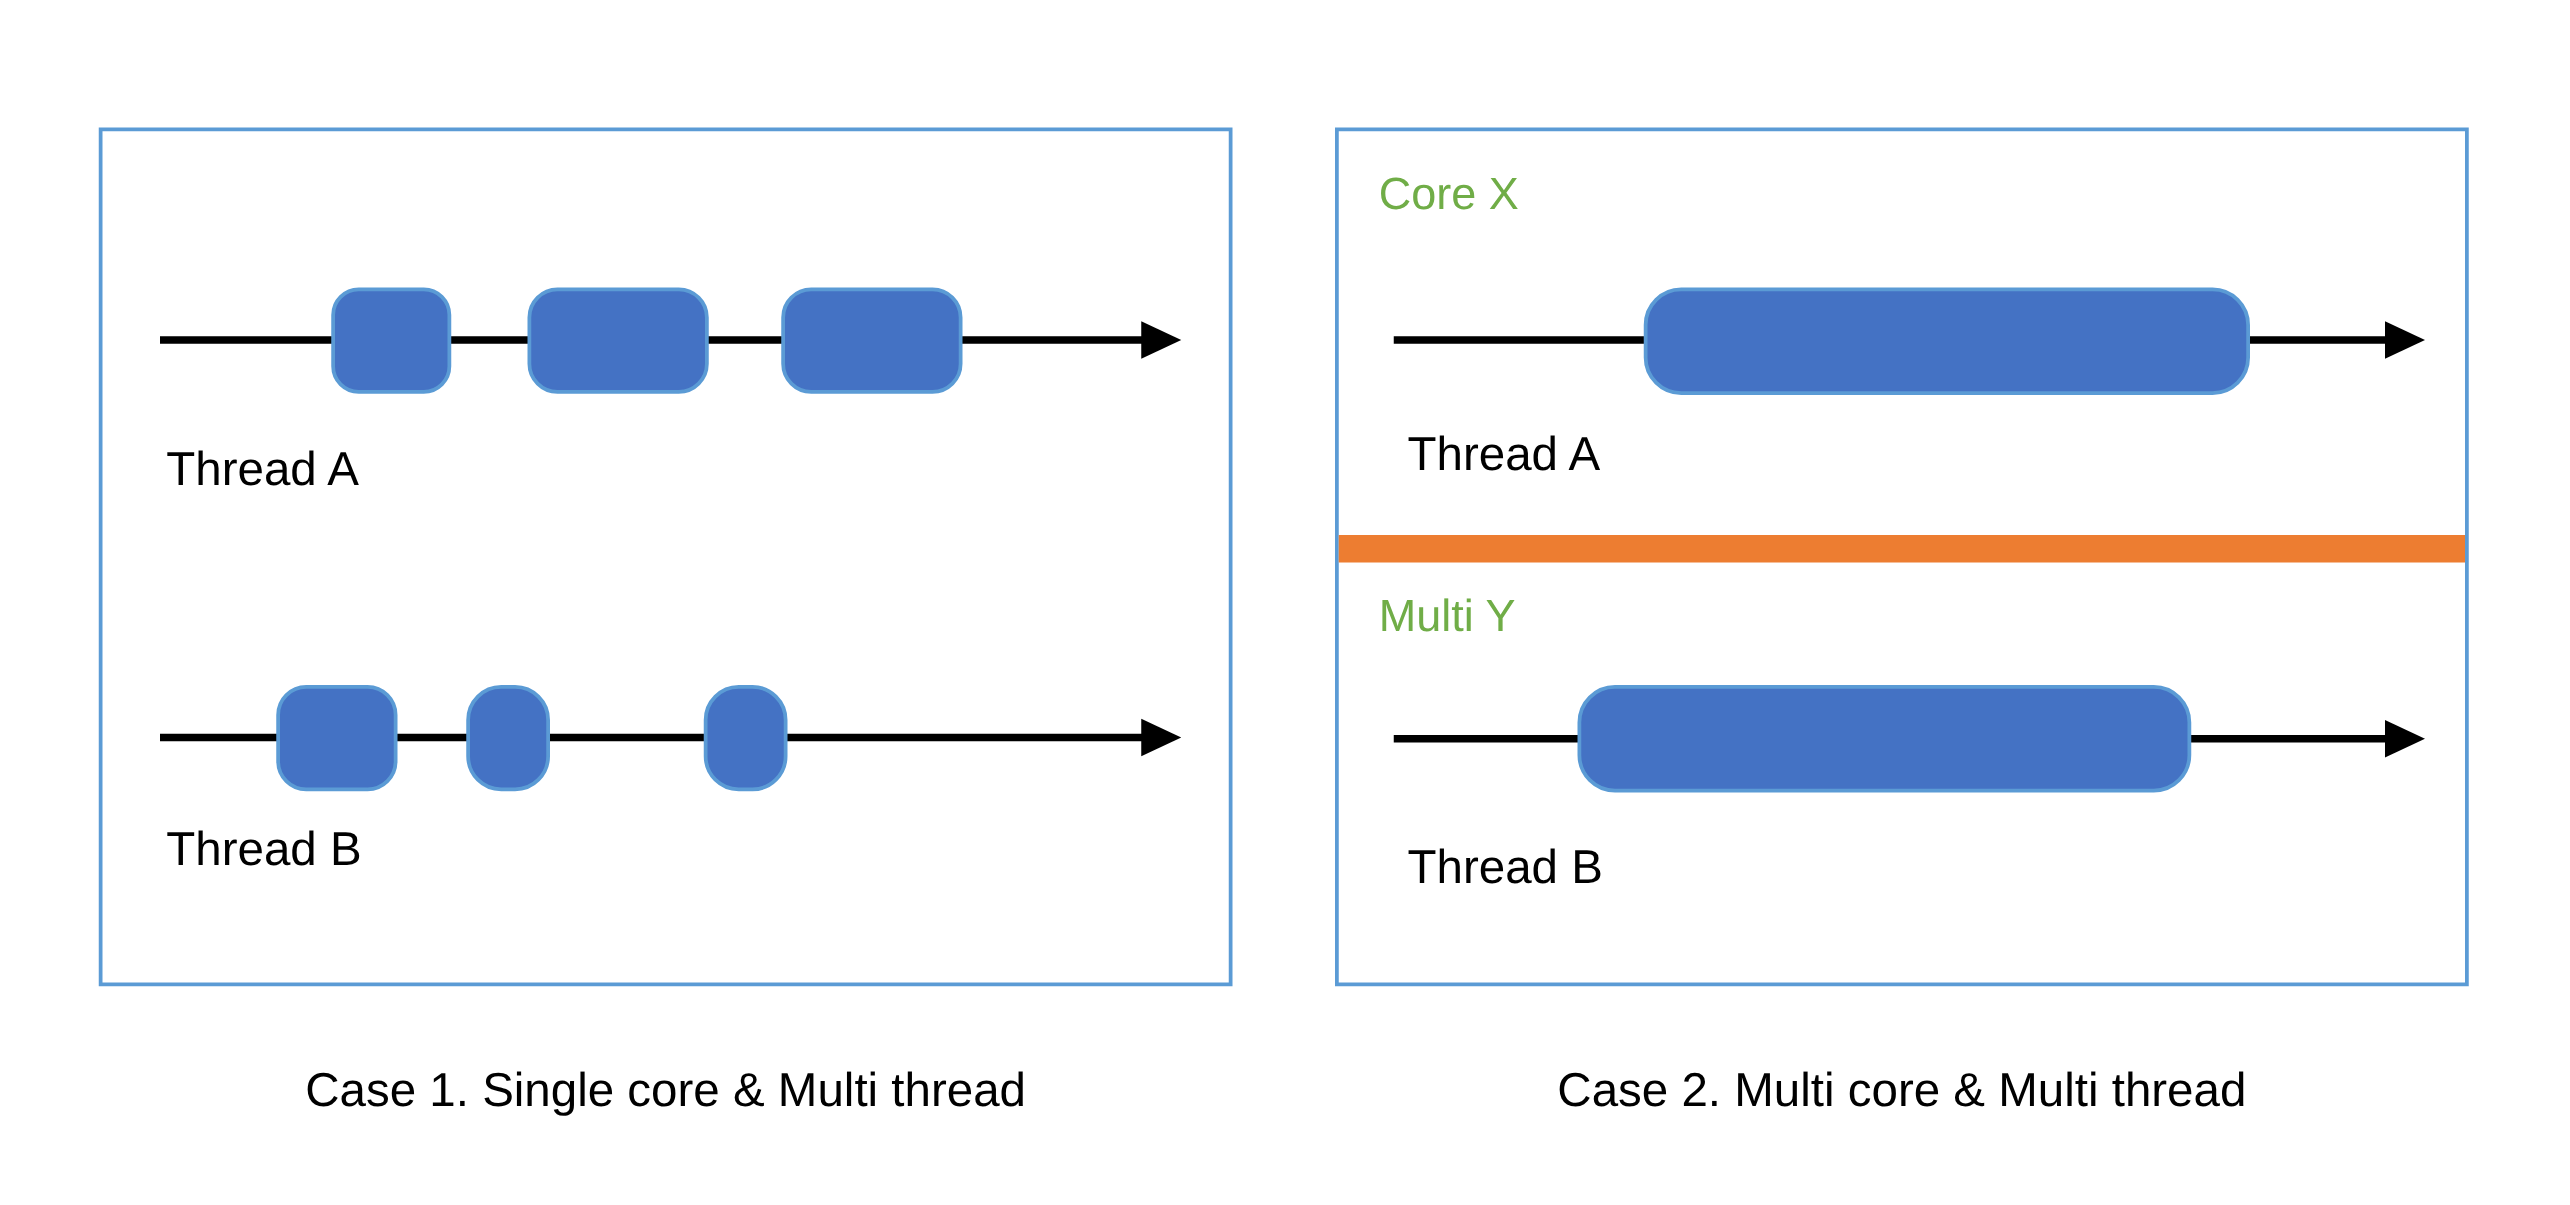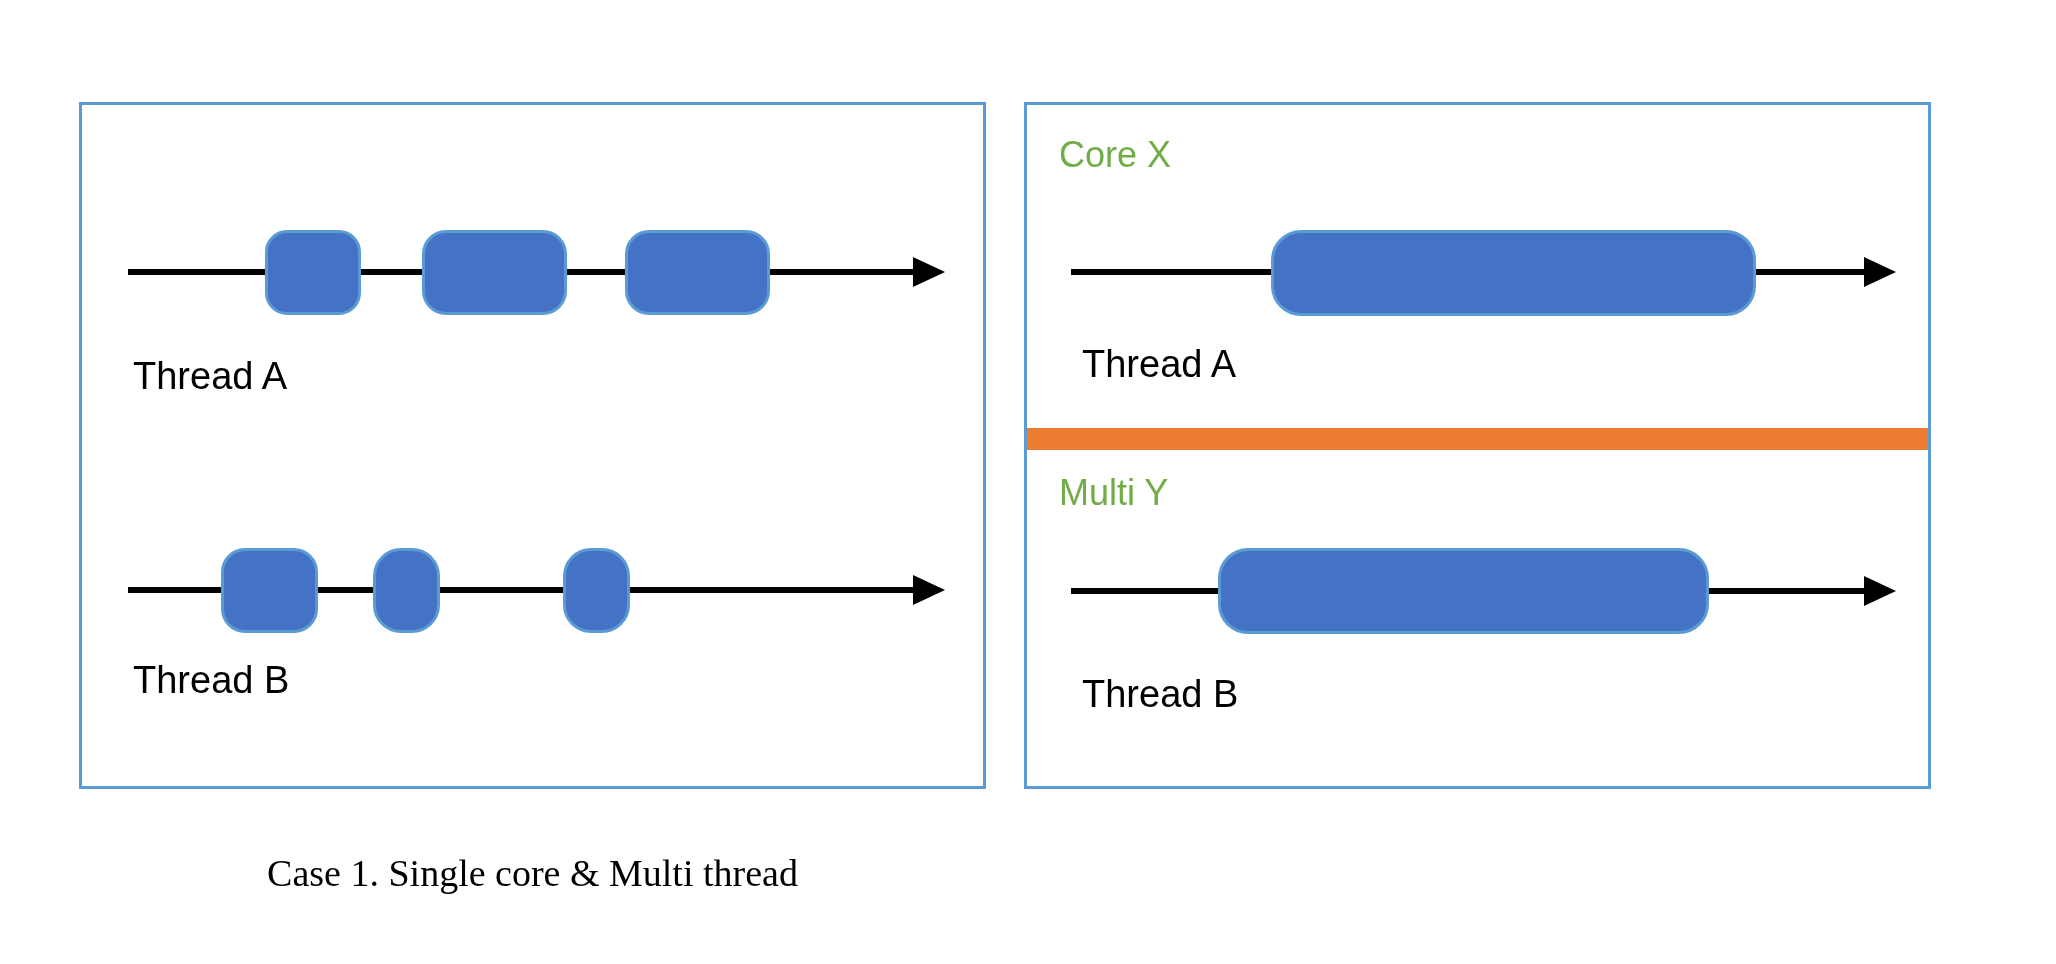--- a/index.html
+++ b/index.html
@@ -18,32 +18,32 @@
   .panel {
     position: absolute;
     top: 102px;
     width: 907px;
     height: 687px;
     border: 3px solid var(--panel-border, #5B9BD5);
     box-sizing: border-box;
     background: var(--background, #ffffff);
   }
   .panel-0 { left: 79px; }
-  .panel-1 { left: 1024px; }
+  .panel-1 { left: 1068px; }
   .caption {
     position: absolute;
     top: 853px;
     width: 907px;
     text-align: center;
     font-size: 38px;
     line-height: 1.1;
     color: var(--caption-text, #000000);
     white-space: nowrap;
   }
-  .caption-0 { left: 79px; font-family: Liberation Serif, serif; }
+  .caption-0 { left: 79px; }
   .caption-1 { left: 1068px; }
   .core-label {
     position: absolute;
     font-size: 36px;
     line-height: 1.0;
     color: var(--core-label, #70AD47);
     z-index: 4;
     white-space: nowrap;
   }
   .thread-label {
@@ -110,13 +110,14 @@
       <div class="tl-arrowhead" style="left: 837px; top: 152px;"></div>
       <div class="block" style="left: 244px; top: 125px; width: 485px; height: 86px; border-radius: 30px;"></div>
       <div class="thread-label" style="left: 55px; top: 240px;">Thread A</div>
       <div class="core-label" style="left: 32px; top: 370px;">Multi Y</div>
       <div class="tl-shaft" style="left: 44px; width: 795px; top: 483px;"></div>
       <div class="tl-arrowhead" style="left: 837px; top: 471px;"></div>
       <div class="block" style="left: 191px; top: 443px; width: 491px; height: 86px; border-radius: 30px;"></div>
       <div class="thread-label" style="left: 55px; top: 570px;">Thread B</div>
     </section>
   <div class="caption caption-0">Case 1. Single core &amp; Multi thread</div>
+  <div class="caption caption-1">Case 2. Multi core &amp; Multi thread</div>
 </div>
 
 </body></html>

